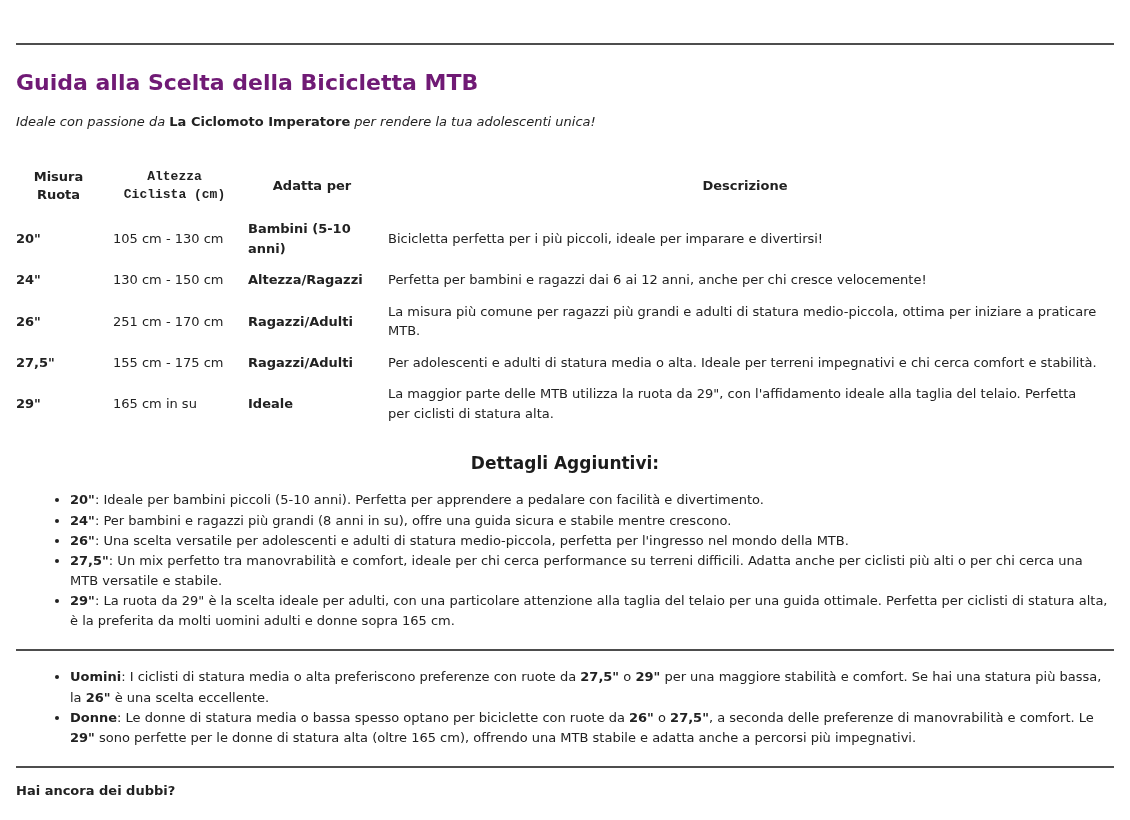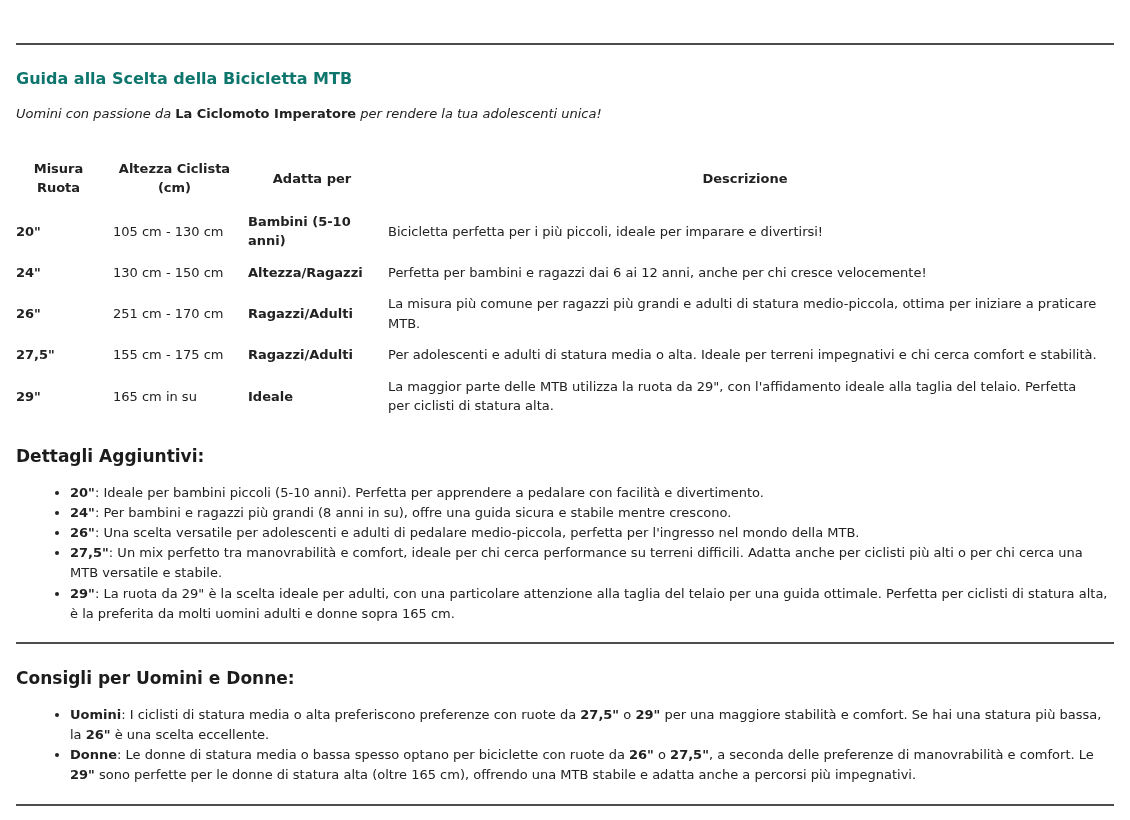--- a/index.html
+++ b/index.html
@@ -14,23 +14,23 @@
     width: 1130px;
     min-height: 820px;
     padding: 43px 16px 26px 16px;
   }
   hr.rule {
     border: none;
     border-top: 2px solid #4d4d4d;
     margin: 0;
   }
   h1.doc-title {
-    font-size: 16px;
+    font-size: 22px;
     font-weight: 700;
-    color: #0f766e;
+    color: #701a75;
     margin: 24px 0 0 0;
     line-height: 1.25;
   }
   p.subtitle {
     margin: 15px 0 0 0;
     font-style: italic;
   }
   p.subtitle .brand {
     font-style: normal;
     font-weight: 700;
@@ -47,29 +47,30 @@
     vertical-align: middle;
     padding: 4px 12px 8px 0;
     line-height: 1.45;
   }
   table.size-table td {
     vertical-align: middle;
     padding: 6px 12px 6px 0;
     line-height: 1.5;
   }
   table.size-table .col-size  { width: 97px; }
-  table.size-table .col-height{ width: 135px; }
+  table.size-table .col-height{ width: 135px; font-family: Liberation Mono, monospace; }
   table.size-table .col-fit   { width: 140px; }
   td.cell-size, td.cell-fit { font-weight: 700; }
   h3.section-heading {
     font-size: 17px;
     font-weight: 700;
     color: #1c1c1c;
     margin: 23px 0 0 0;
     line-height: 1.3;
+    text-align: center;
   }
   ul.bullets {
     margin: 16px 0 18px 0;
     padding-left: 54px;
   }
   ul.bullets li { margin: 0; }
   .b { font-weight: 700; }
   .advice-gap { margin-bottom: 18px; }
   p.footer-question {
     font-weight: 700;
@@ -79,21 +80,21 @@
 </style>
 </head>
 <body>
 
 <div class="page">
 
   <hr class="rule">
 
   <h1 class="doc-title">Guida alla Scelta della Bicicletta MTB</h1>
 
-  <p class="subtitle"><span>Uomini con passione da </span><span class="brand">La Ciclomoto Imperatore</span><span> per rendere la tua adolescenti unica!</span></p>
+  <p class="subtitle"><span>Ideale con passione da </span><span class="brand">La Ciclomoto Imperatore</span><span> per rendere la tua adolescenti unica!</span></p>
 
   <table class="size-table">
     <thead>
       <tr>
         <th class="col-size">Misura Ruota</th>
         <th class="col-height">Altezza Ciclista (cm)</th>
         <th class="col-fit">Adatta per</th>
         <th class="col-desc">Descrizione</th>
       </tr>
     </thead>
@@ -129,28 +130,27 @@
         <td class="cell-desc">La maggior parte delle MTB utilizza la ruota da 29", con l'affidamento ideale alla taglia del telaio. Perfetta per ciclisti di statura alta.</td>
       </tr>
     </tbody>
   </table>
 
   <h3 class="section-heading">Dettagli Aggiuntivi:</h3>
 
   <ul class="bullets">
     <li><span class="b">20"</span><span>: Ideale per bambini piccoli (5-10 anni). Perfetta per apprendere a pedalare con facilità e divertimento.</span></li>
     <li><span class="b">24"</span><span>: Per bambini e ragazzi più grandi (8 anni in su), offre una guida sicura e stabile mentre crescono.</span></li>
-    <li><span class="b">26"</span><span>: Una scelta versatile per adolescenti e adulti di pedalare medio-piccola, perfetta per l'ingresso nel mondo della MTB.</span></li>
+    <li><span class="b">26"</span><span>: Una scelta versatile per adolescenti e adulti di statura medio-piccola, perfetta per l'ingresso nel mondo della MTB.</span></li>
     <li><span class="b">27,5"</span><span>: Un mix perfetto tra manovrabilità e comfort, ideale per chi cerca performance su terreni difficili. Adatta anche per ciclisti più alti o per chi cerca una MTB versatile e stabile.</span></li>
     <li><span class="b">29"</span><span>: La ruota da 29" è la scelta ideale per adulti, con una particolare attenzione alla taglia del telaio per una guida ottimale. Perfetta per ciclisti di statura alta, è la preferita da molti uomini adulti e donne sopra 165 cm.</span></li>
   </ul>
 
   <hr class="rule rule-mid-top">
 
-  <h3 class="section-heading">Consigli per Uomini e Donne:</h3>
 
   <ul class="bullets advice-gap">
     <li><span class="b">Uomini</span><span>: I ciclisti di statura media o alta preferiscono preferenze con ruote da </span><span class="b">27,5"</span><span> o </span><span class="b">29"</span><span> per una maggiore stabilità e comfort. Se hai una statura più bassa, la </span><span class="b">26"</span><span> è una scelta eccellente.</span></li>
     <li><span class="b">Donne</span><span>: Le donne di statura media o bassa spesso optano per biciclette con ruote da </span><span class="b">26"</span><span> o </span><span class="b">27,5"</span><span>, a seconda delle preferenze di manovrabilità e comfort. Le </span><span class="b">29"</span><span> sono perfette per le donne di statura alta (oltre 165 cm), offrendo una MTB stabile e adatta anche a percorsi più impegnativi.</span></li>
   </ul>
 
   <hr class="rule">
 
   <p class="footer-question">Hai ancora dei dubbi?</p>
 

